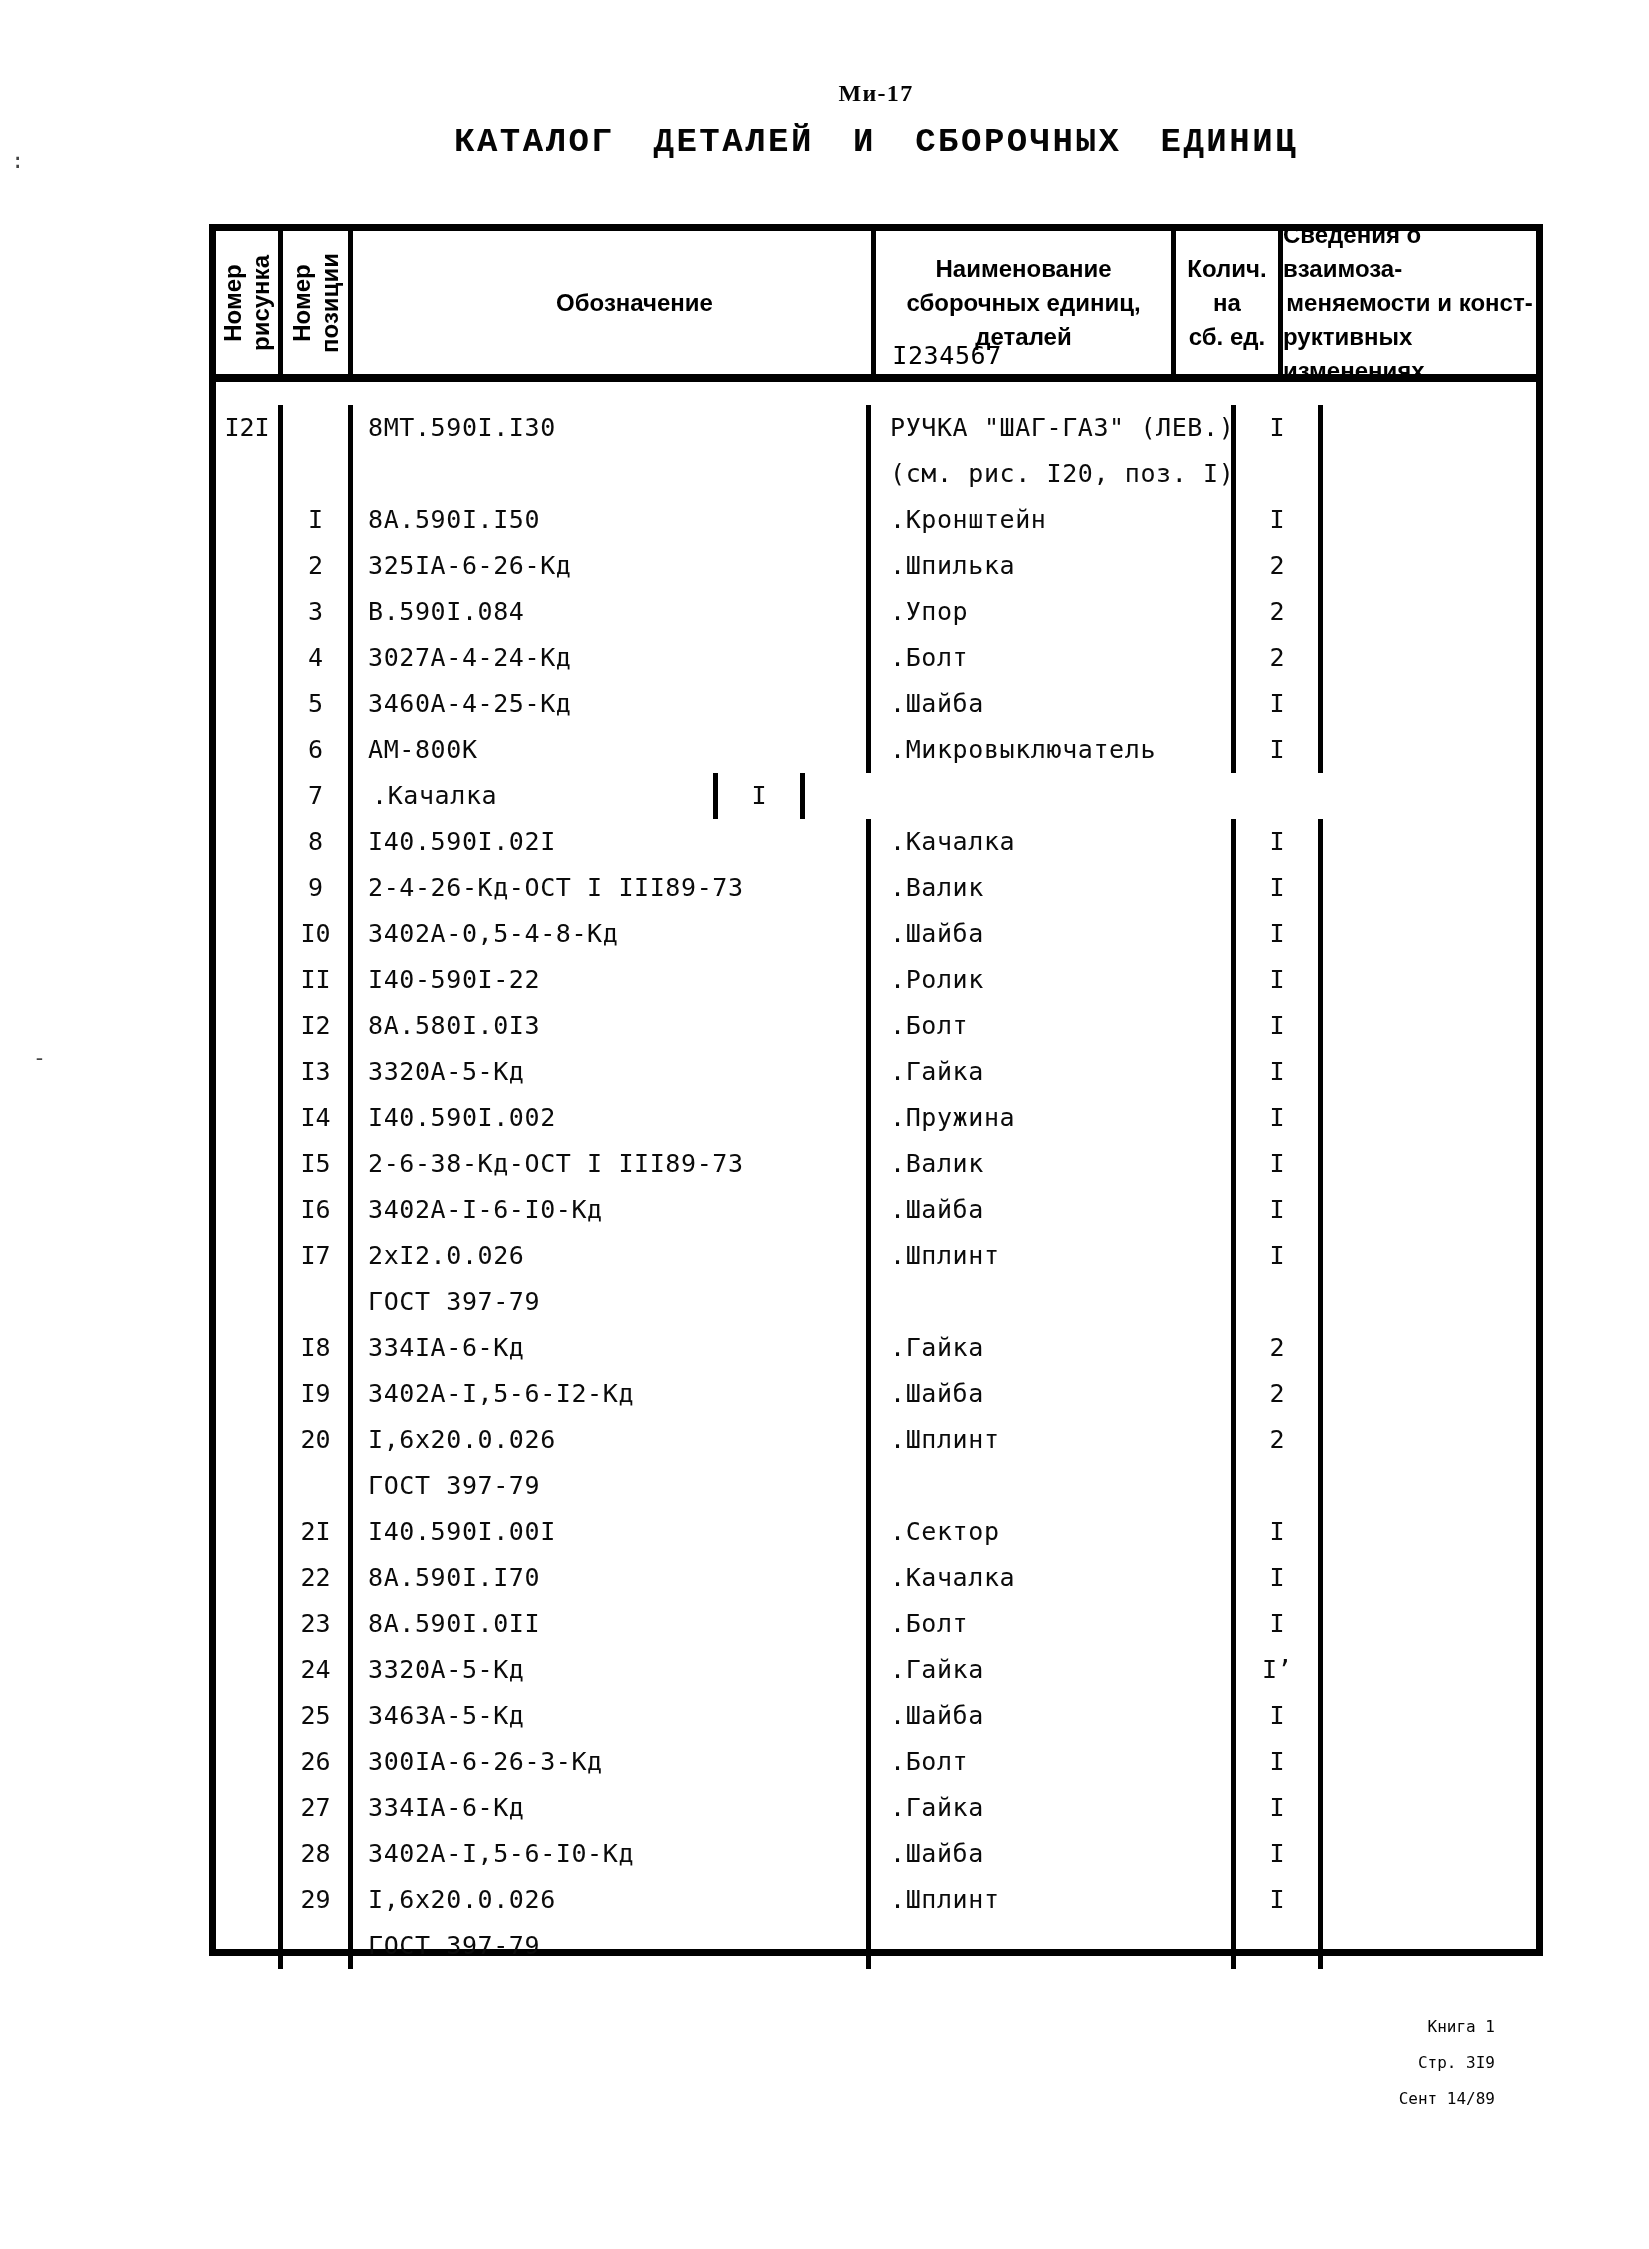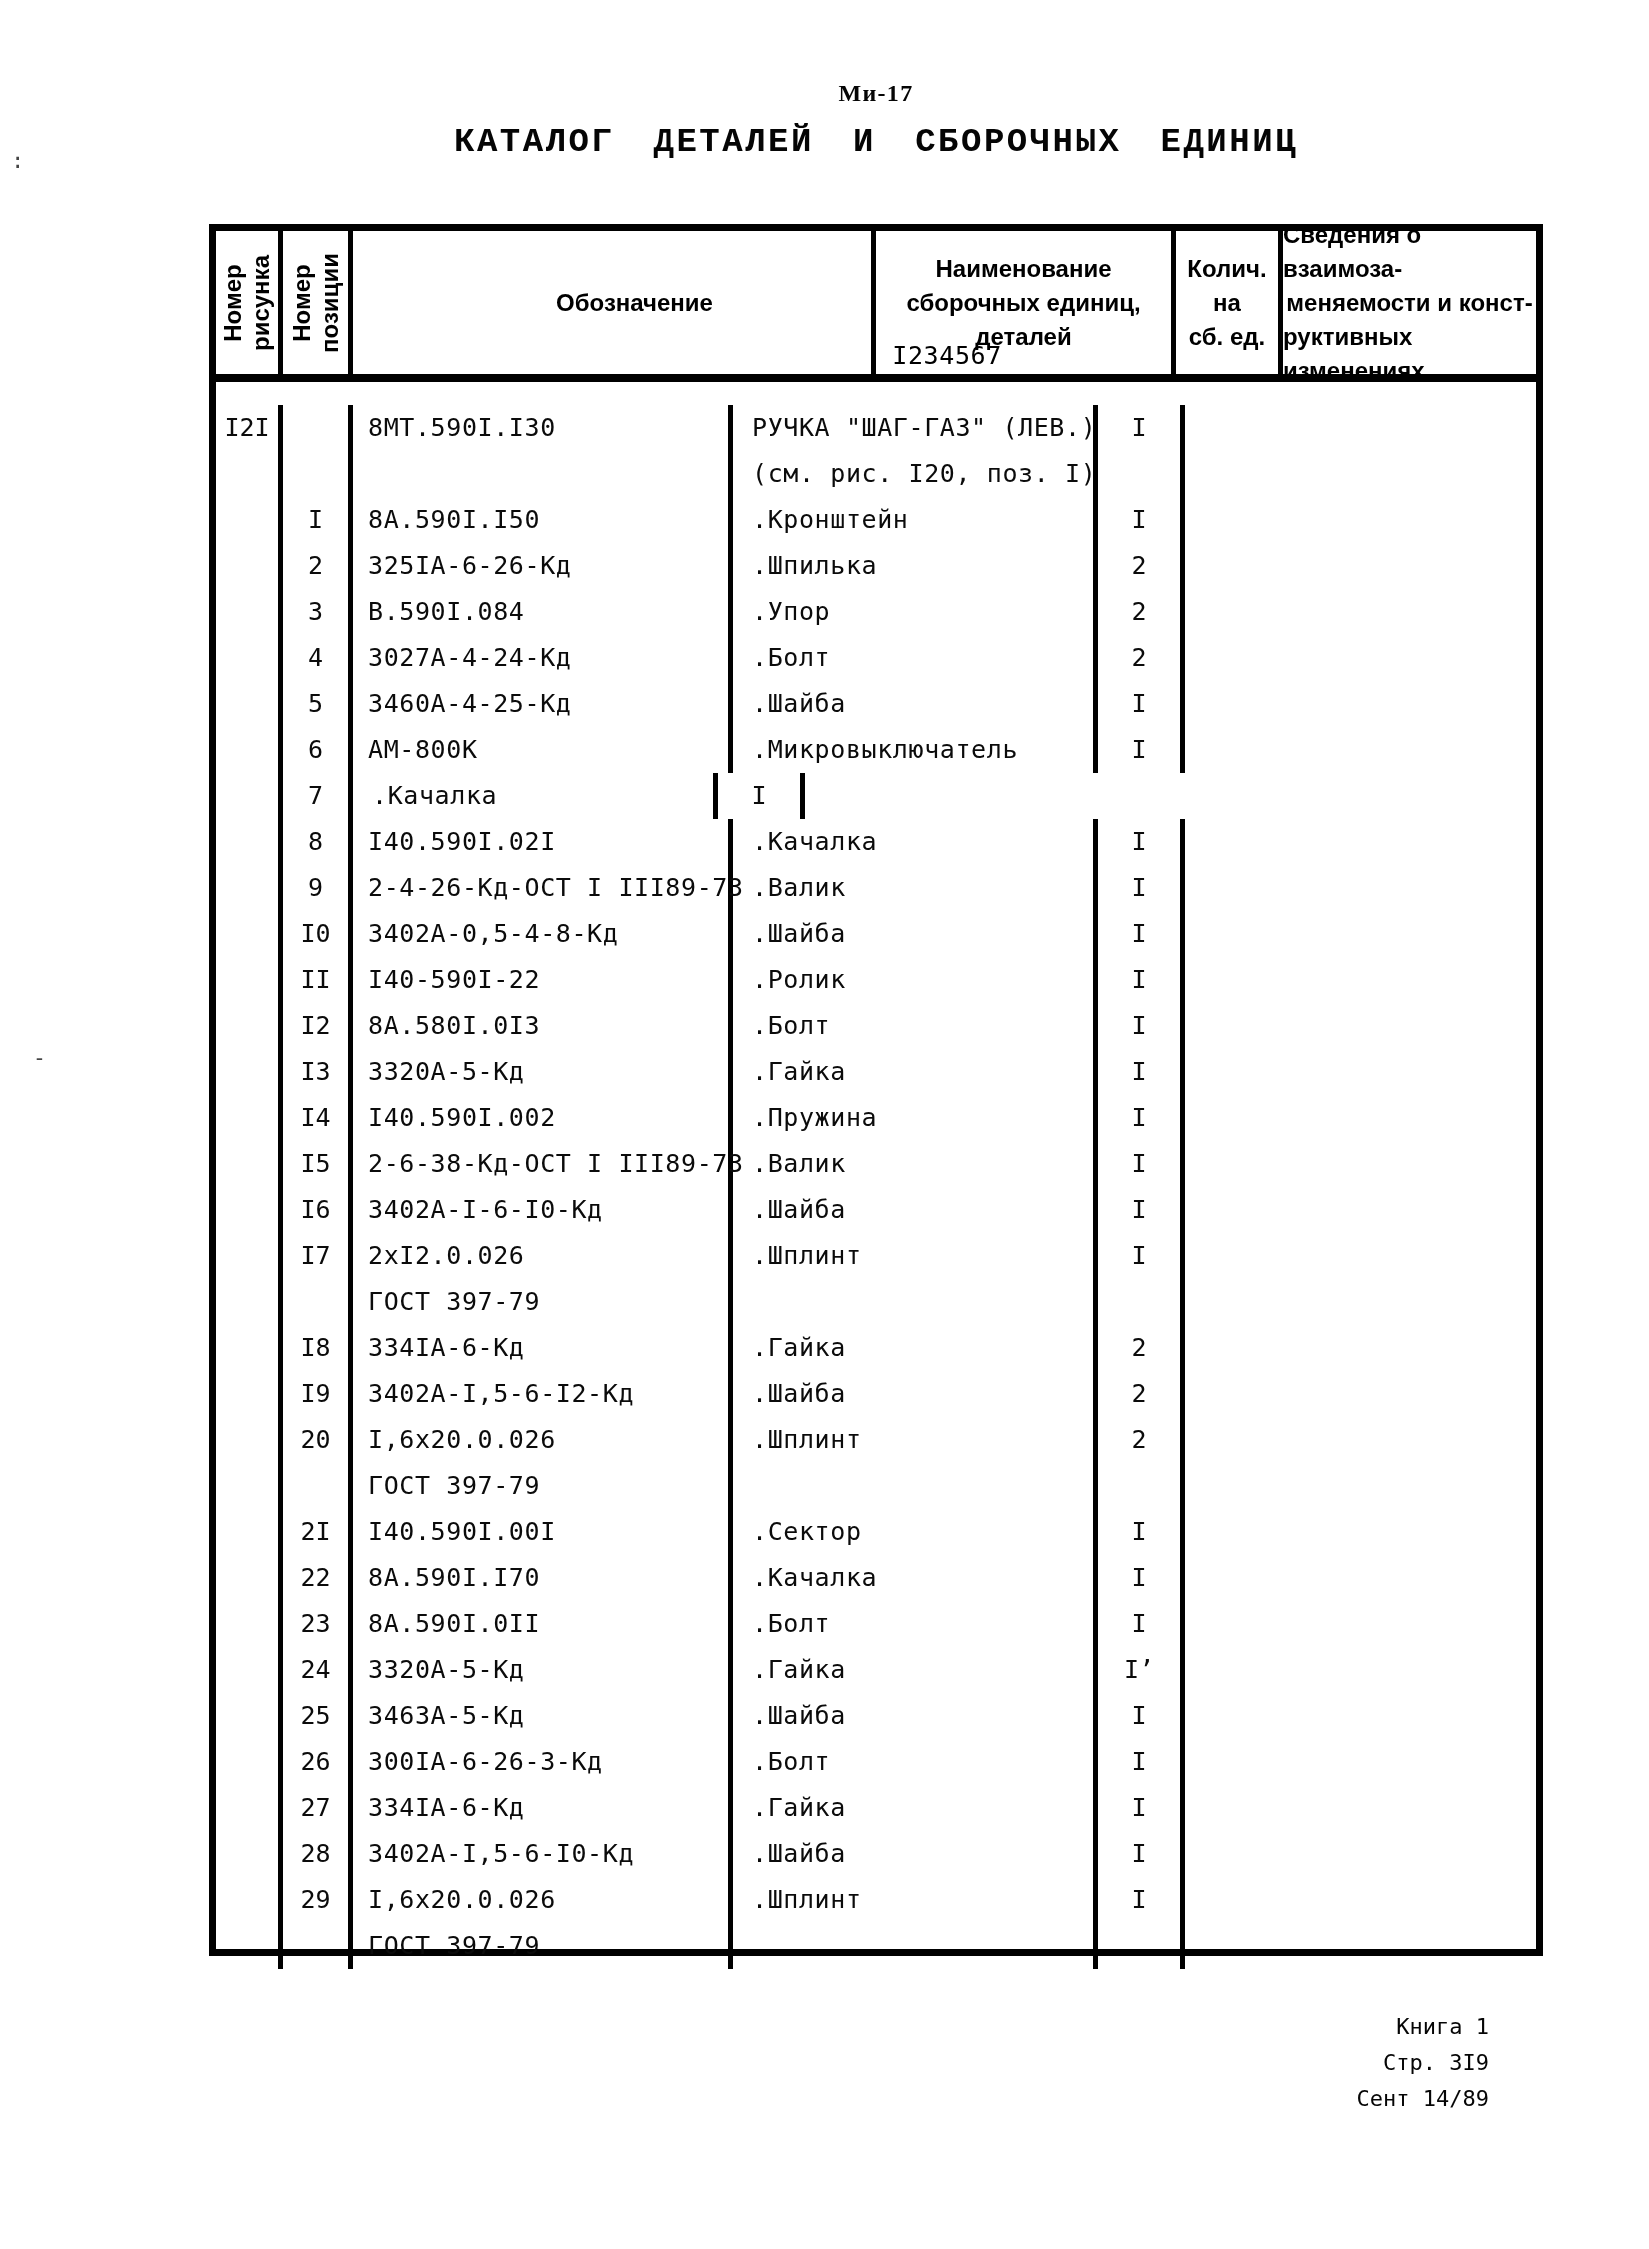--- a/index.html
+++ b/index.html
@@ -29,28 +29,28 @@
   .hc .tight{line-height:34px;}
 
   
   .tbody{padding-top:23px;}
   .trow{display:flex;height:46px;}
   .tc{box-sizing:border-box;border-right:5px solid #000;height:46px;line-height:46px;
       font-size:25px;white-space:nowrap;overflow:visible;color:#0b0b0b;}
   .tc:last-child{border-right:none;}
   .tc.c1{width:67px;text-align:center;}
   .tc.c2{width:70px;text-align:center;}
-  .tc.c3{width:380px;padding-left:15px;letter-spacing:0.6px;}
+  .tc.c3{width:518px;padding-left:15px;letter-spacing:0.6px;}
   .tc.c4{width:365px;padding-left:19px;letter-spacing:0.6px;}
   .tc.c5{width:87px;text-align:center;}
   .tc.c6{flex:1;}
 
   
-  .footer{position:absolute;right:161px;top:2009px;text-align:right;
-          font-size:22px;line-height:36px;color:#050505;}
+  .footer{position:absolute;right:155px;top:2009px;text-align:right;
+          font-size:16px;line-height:36px;color:#050505;}
 
   
   .artifact{position:absolute;font-size:21.4px;color:#444;}
   .a1{left:11.3px;top:148px;}
   .a2{left:33px;top:1045px;}
 </style>
 </head>
 <body>
 
 <div class="page">

